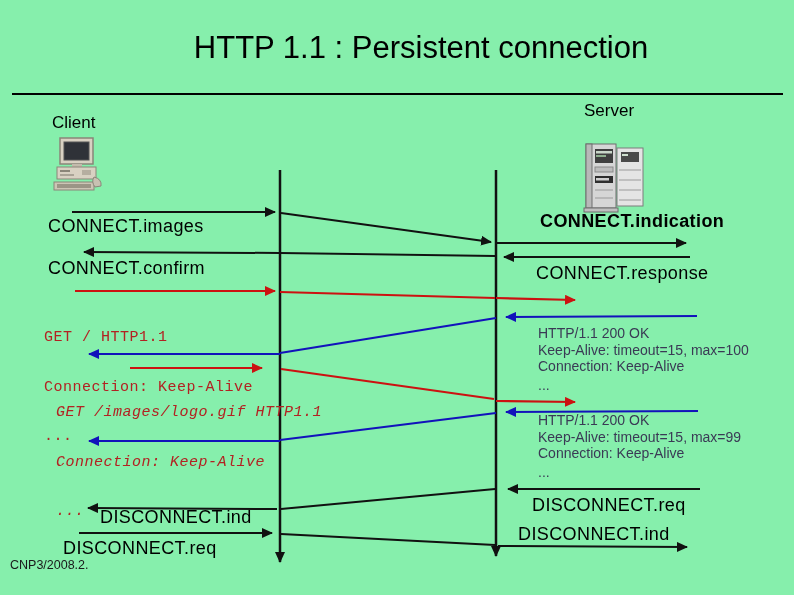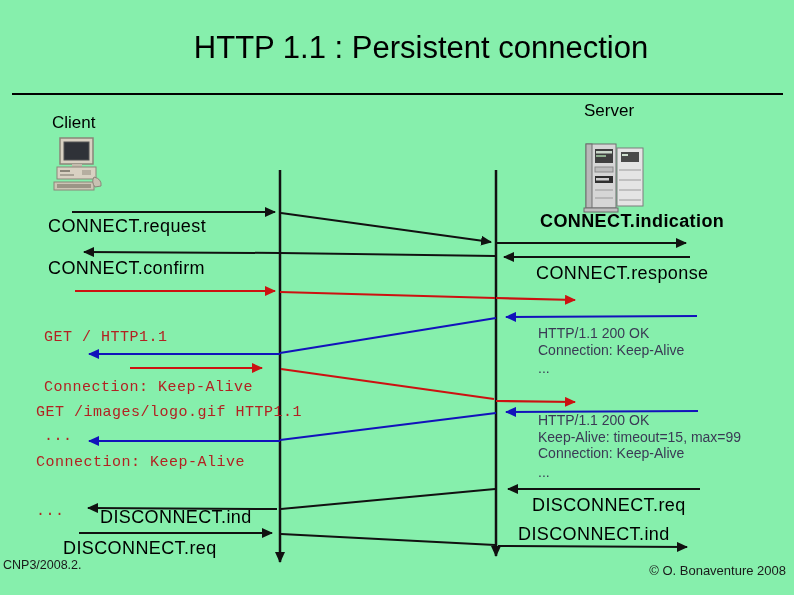--- a/index.html
+++ b/index.html
@@ -128,48 +128,48 @@
 
     <line x1="700" y1="489" x2="508" y2="489" stroke="#111" stroke-width="2" marker-end="url(#mk-k)"></line>
     <line x1="495" y1="489" x2="281" y2="509" stroke="#111" stroke-width="1.8"></line>
     <line x1="277" y1="509" x2="88" y2="508" stroke="#111" stroke-width="2" marker-end="url(#mk-k)"></line>
 
     <line x1="79" y1="533" x2="272" y2="533" stroke="#111" stroke-width="2" marker-end="url(#mk-k)"></line>
     <line x1="281" y1="534" x2="495" y2="545" stroke="#111" stroke-width="1.8"></line>
     <line x1="498" y1="546" x2="687" y2="547" stroke="#111" stroke-width="2" marker-end="url(#mk-k)"></line>
   </svg>
 
-  <div class="abs prim" style="left:48px;top:216px;">CONNECT.request</div>
+  <div class="abs prim" style="left:48px;top:216px;">CONNECT.images</div>
   <div class="abs prim" style="left:540px;top:211px;font-weight:bold;">CONNECT.indication</div>
   <div class="abs prim" style="left:536px;top:263px;">CONNECT.response</div>
   <div class="abs prim" style="left:48px;top:258px;">CONNECT.confirm</div>
   <div class="abs prim" style="left:100px;top:507px;">DISCONNECT.ind</div>
   <div class="abs prim" style="left:63px;top:538px;">DISCONNECT.req</div>
   <div class="abs prim" style="left:532px;top:495px;">DISCONNECT.req</div>
   <div class="abs prim" style="left:518px;top:524px;">DISCONNECT.ind</div>
 
   <div class="abs mono" style="left:8px;top:297px;">
     <div>GET / HTTP1.1</div>
     <div>Connection: Keep-Alive</div>
     <div>...</div>
   </div>
-  <div class="abs mono" style="left:0;top:372px;">
+  <div class="abs mono" style="left:20px;top:372px;font-style:italic;">
     <div>GET /images/logo.gif HTTP1.1</div>
     <div>Connection: Keep-Alive</div>
     <div>...</div>
   </div>
 
   <div class="abs respTxt" style="left:538px;top:325px;">
     <div>HTTP/1.1 200 OK</div>
+    <div>Keep-Alive: timeout=15, max=100</div>
     <div>Connection: Keep-Alive</div>
     <div style="margin-top:2px;">...</div>
   </div>
   <div class="abs respTxt" style="left:538px;top:412px;">
     <div>HTTP/1.1 200 OK</div>
     <div>Keep-Alive: timeout=15, max=99</div>
     <div>Connection: Keep-Alive</div>
     <div style="margin-top:2px;">...</div>
   </div>
 
-  <div class="abs footer" style="left:3px;top:558px;">CNP3/2008.2.</div>
-  <div class="abs footer" style="right:8px;top:563px;font-size:13px;">© O. Bonaventure 2008</div>
+  <div class="abs footer" style="left:10px;top:558px;">CNP3/2008.2.</div>
 
 </div>
 
 </body></html>

